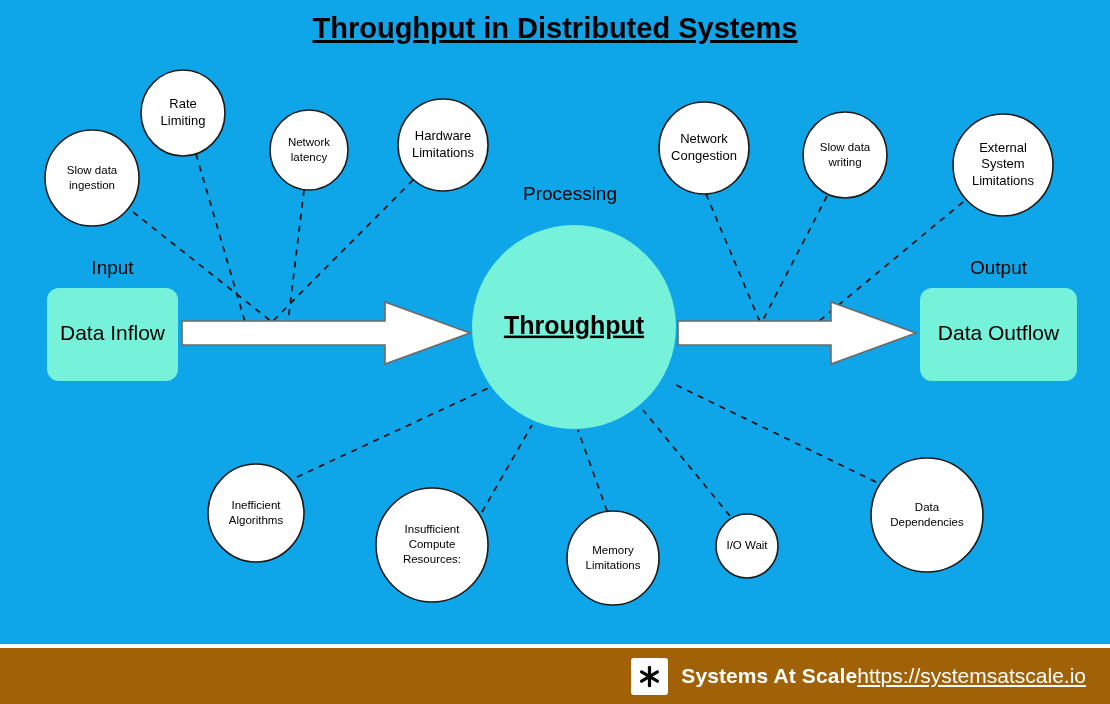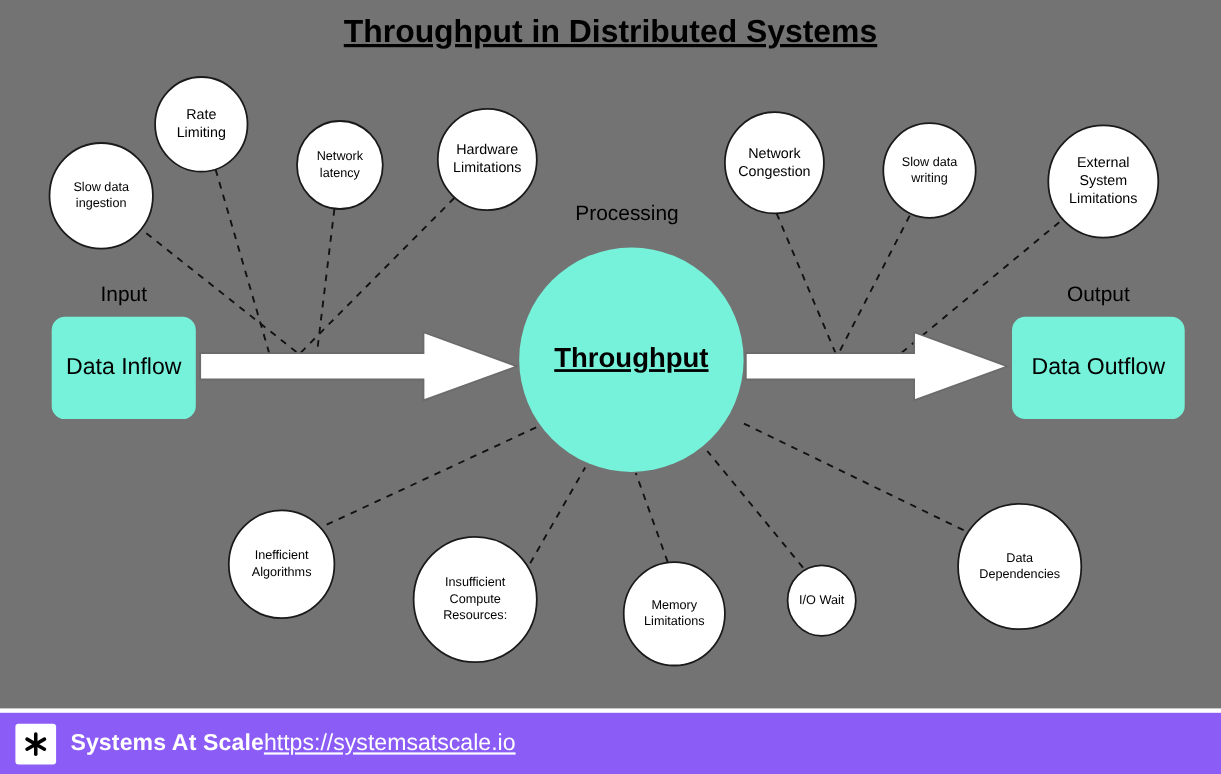--- a/index.html
+++ b/index.html
@@ -15,21 +15,21 @@
     font-family: "Liberation Sans", sans-serif;
     color: #000000;
   }
 
   
   #canvas {
     position: absolute;
     left: 0; top: 0;
     width: 1110px;
     height: 644px;
-    background: #737373;
+    background: #0ea5e9;
   }
   #diagram { display: block; width: 1110px; height: 644px; }
 
   .node-circle {
     fill: #ffffff;
     stroke: #1a1a1a;
     stroke-width: 1.6;
   }
   .hub-circle {
     stroke: none;
@@ -88,24 +88,24 @@
     text-decoration: underline;
   }
 
   
   #footer {
     position: absolute;
     left: 0;
     top: 648px;
     width: 1110px;
     height: 56px;
-    background: #8b5cf6;
+    background: #a16207;
     display: flex;
     align-items: center;
-    justify-content: flex-start;
+    justify-content: flex-end;
     padding: 0 14px;
     box-sizing: border-box;
   }
   #footer-left {
     display: flex;
     align-items: center;
     gap: 13px;
   }
   .logo-mark {
     width: 37px;

